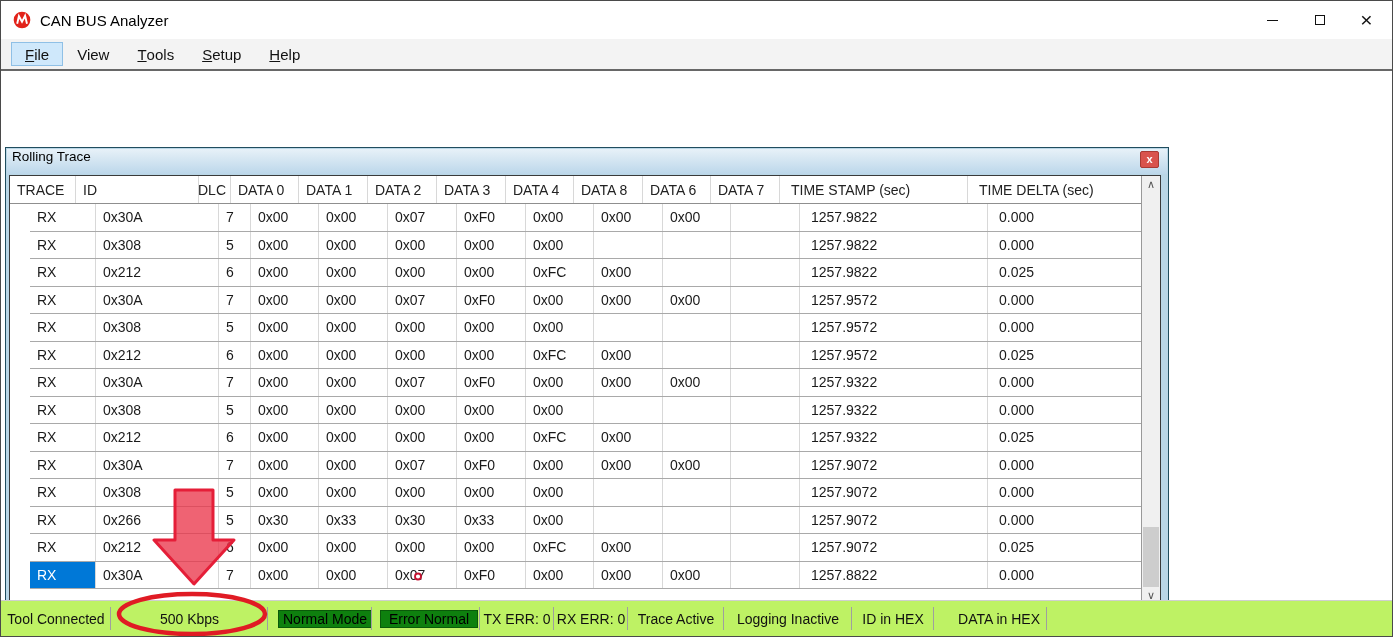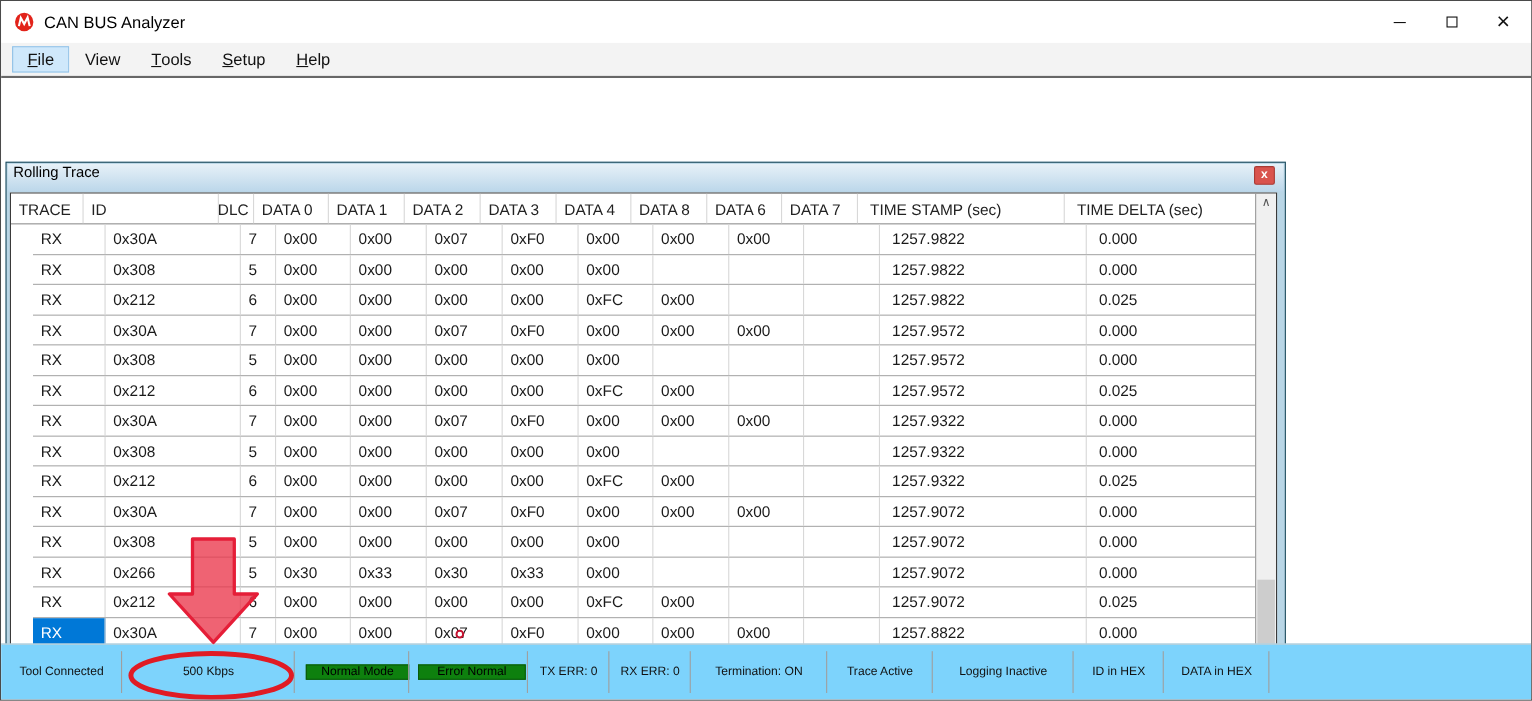--- a/index.html
+++ b/index.html
@@ -45,34 +45,34 @@
   .theader .c2{justify-content:flex-end;padding-left:0;padding-right:4px;}
   .cell.sel{background:#0078d7;color:#fff;}
 
   
   .vscroll{position:absolute;top:0;right:0;width:19px;height:100%;background:#f0f0f0;border-left:1px solid #999;box-sizing:border-box;}
   .vs-btn{position:absolute;left:0;width:100%;height:17px;display:flex;align-items:center;justify-content:center;color:#555;font-size:11px;line-height:1;}
   .vs-up{top:0;}.vs-down{bottom:0;}
   .vs-thumb{position:absolute;left:1px;right:1px;top:351px;height:60px;background:#cdcdcd;}
 
   
-  .statusbar{position:absolute;left:0;bottom:0;width:100%;height:51px;background:#7dd3fc;border-top:1px solid #cfcfcf;box-sizing:border-box;display:flex;align-items:stretch;font-size:11px;color:#111;}
+  .statusbar{position:absolute;left:0;bottom:0;width:100%;height:36px;background:#bef264;border-top:1px solid #cfcfcf;box-sizing:border-box;display:flex;align-items:stretch;font-size:14px;color:#111;}
   .sitem{position:relative;display:flex;align-items:center;justify-content:center;box-sizing:border-box;white-space:nowrap;}
   .sitem::after{content:"";position:absolute;right:0;top:6px;bottom:6px;width:1px;background:#9f9f9f;}
   .si-tool-connected{width:110px;}
   .si-bitrate{width:157px;}
   .si-normal-mode{width:104px;}
   .si-error-normal{width:108px;}
   .si-tx-err{width:74px;}
   .si-rx-err{width:74px;}
   .si-termination{width:124px;}
   .si-trace-active{width:96px;}
   .si-logging{width:128px;}
   .si-id-format{width:82px;}
-  .si-data-format{width:96px;}
+  .si-data-format{width:96px;margin-left:17px;}
   .badge-green{flex:1;margin:3px 0;display:flex;align-items:center;justify-content:center;color:#000;border:1px solid #0a5a0a;box-sizing:border-box;}
   .si-normal-mode .badge-green{margin-left:10px;}
   .si-error-normal .badge-green{margin-left:8px;margin-right:2px;}
 
   
   .overlay{position:absolute;left:0;top:0;pointer-events:none;z-index:50;}
 </style>
 </head>
 <body>
 
@@ -371,21 +371,20 @@
       <div class="sitem si-tool-connected">Tool Connected</div>
       <div class="sitem si-bitrate">500 Kbps</div>
       <div class="sitem si-normal-mode">
         <span class="badge-green" style="background: rgb(14, 128, 14);">Normal Mode</span>
       </div>
       <div class="sitem si-error-normal">
         <span class="badge-green" style="background: rgb(14, 128, 14);">Error Normal</span>
       </div>
       <div class="sitem si-tx-err">TX ERR: 0</div>
       <div class="sitem si-rx-err">RX ERR: 0</div>
-      <div class="sitem si-termination">Termination: ON</div>
       <div class="sitem si-trace-active">Trace Active</div>
       <div class="sitem si-logging">Logging Inactive</div>
       <div class="sitem si-id-format">ID in HEX</div>
       <div class="sitem si-data-format">DATA in HEX</div>
     </div>
 
   <svg class="overlay" width="1393" height="637" viewBox="0 0 1393 637">
     <polygon id="anno-arrow" points="174,489 212,489 212,539 233,539 193,583 153,539 174,539" stroke-width="3" stroke-linejoin="round" fill="rgba(235,55,75,0.78)" stroke="#e51e38"></polygon>
     <ellipse id="anno-ellipse" cx="191" cy="613" rx="73" ry="20" fill="none" stroke-width="4.5" stroke="#e01b24"></ellipse>
     <circle id="anno-dot" cx="417" cy="575.5" r="3" fill="#ffffff" stroke-width="1.8" stroke="#c51230"></circle>

